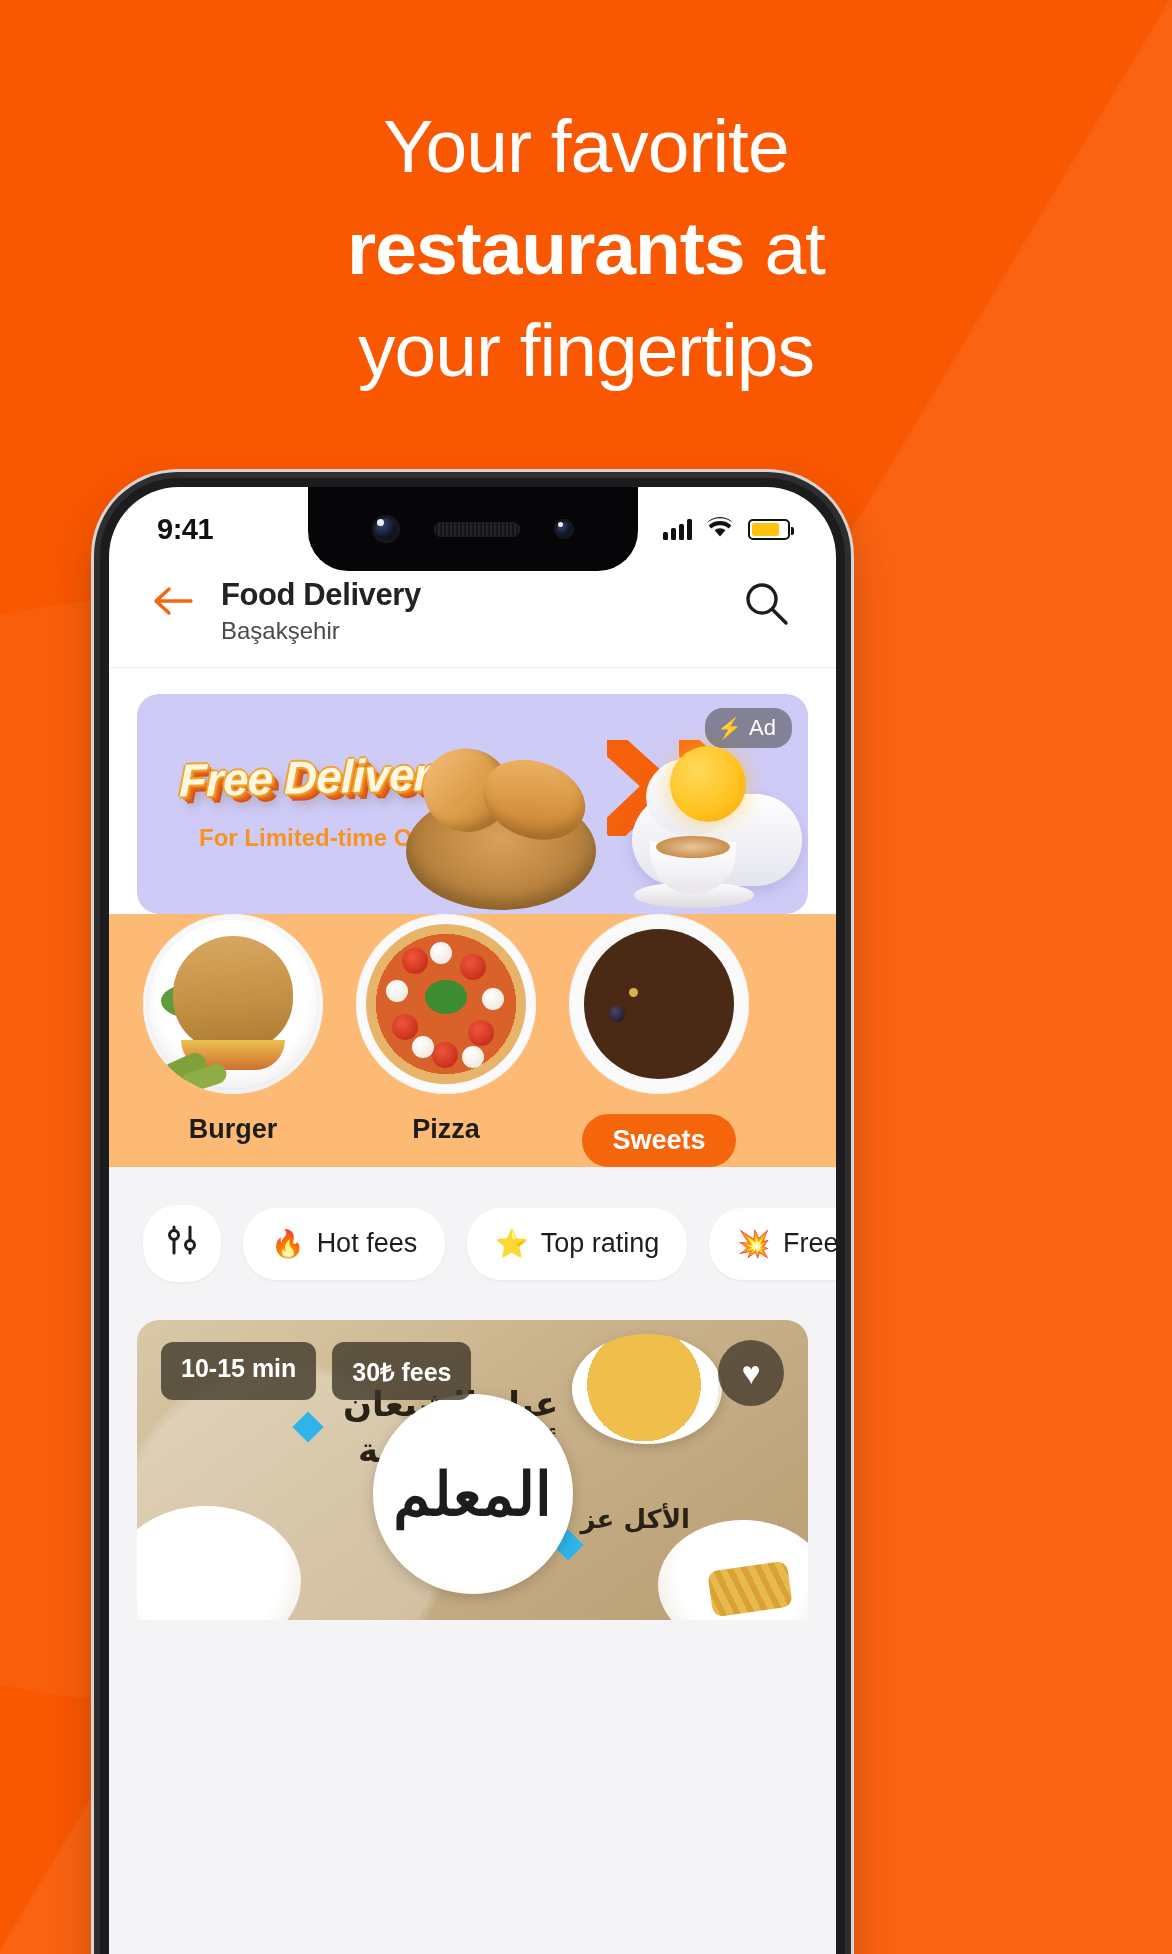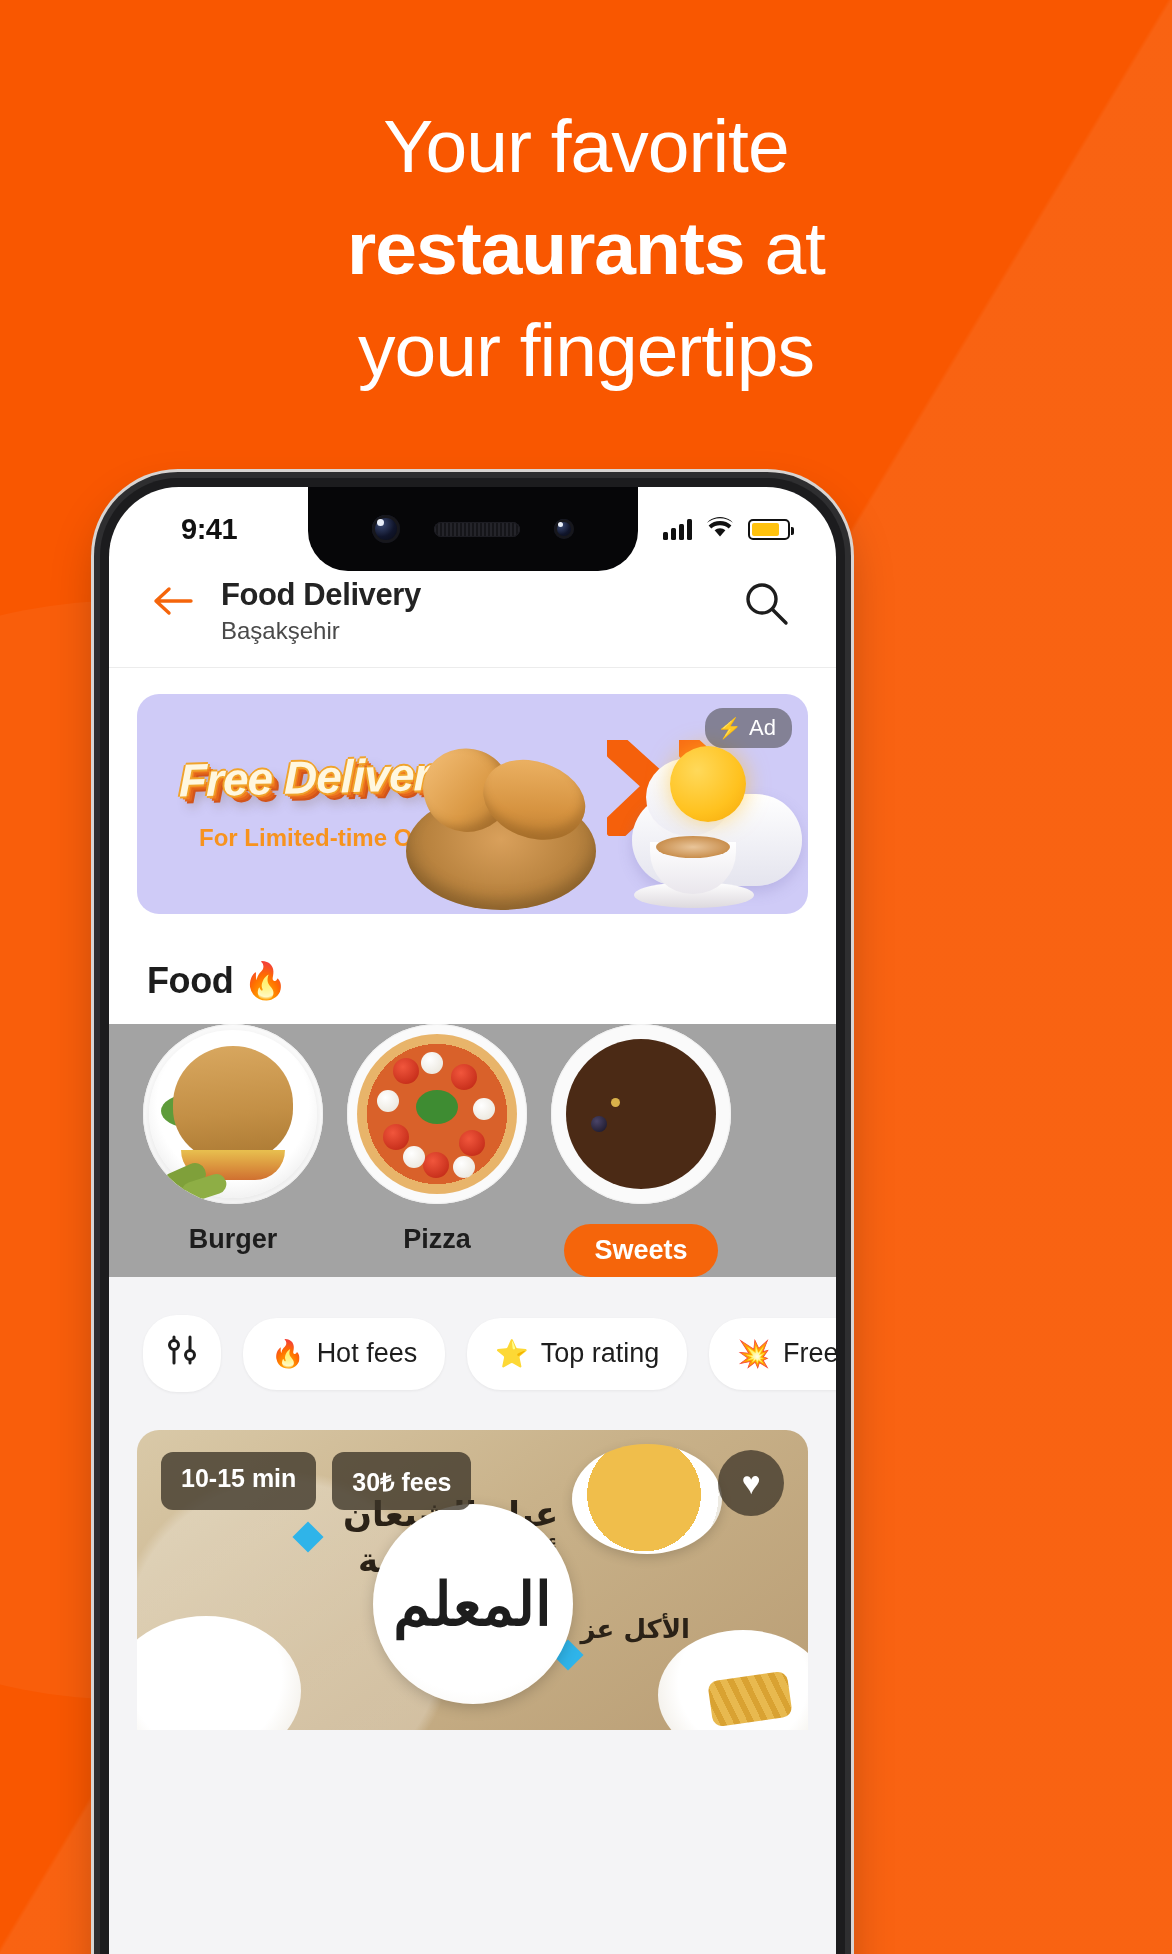--- a/index.html
+++ b/index.html
@@ -81,21 +81,21 @@
   }
 
   
   .statusbar{
     position:relative; z-index:21;
     height:84px;
     display:flex; align-items:center; justify-content:space-between;
     padding:0 46px 0 48px;
     color:#111;
   }
-  .status-time{ font-size:29px; font-weight:600; letter-spacing:-0.5px;margin-left:24px; }
+  .status-time{ font-size:29px; font-weight:600; letter-spacing:-0.5px; }
   .status-icons{ display:flex; align-items:center; gap:13px; }
   .sig{ display:flex; align-items:flex-end; gap:3px; height:21px; }
   .sig i{ width:5px; background:#111; border-radius:1.5px; display:block; }
   .sig i:nth-child(1){ height:8px; }
   .sig i:nth-child(2){ height:12px; }
   .sig i:nth-child(3){ height:16px; }
   .sig i:nth-child(4){ height:21px; }
   .battery{
     width:42px; height:21px; border-radius:5px;
     border:2px solid #111; position:relative; padding:2px;
@@ -219,22 +219,22 @@
   .bolt{ font-size:20px; line-height:1; }
 
   
   .section-title{
     padding:46px 0 22px 38px;
     font-size:36px; font-weight:700; color:#1d1d1d;
     background:#fff;
     letter-spacing:-0.4px;
   }
   .cats{
-    background:#a3a3a3;
-    display:flex; gap:24px;
+    background:#fdba74;
+    display:flex; gap:33px;
     padding:0 0 0 34px;
     overflow:hidden;
   }
   .cat{ width:180px; flex:0 0 auto; text-align:center; }
   .cat-img{
     width:180px; height:180px; border-radius:50%;
     position:relative; overflow:hidden;
     background:#FAFAFA;
     box-shadow:inset 0 0 0 1px #f0f0f0;
   }
@@ -467,21 +467,20 @@
             </div>
           </div>
 
           <div class="ad-badge">
             <span class="bolt">⚡</span>
             <span>Ad</span>
           </div>
         </div>
       </div>
 
-      <div class="section-title">Food 🔥</div>
 
       <div class="cats">
 
         <div class="cat">
           <div class="cat-img">
             <div class="plate"></div>
             <div class="a-lettuce"></div>
             <div class="a-burger"></div>
             <div class="a-pickle"></div>
             <div class="a-pickle2"></div>

